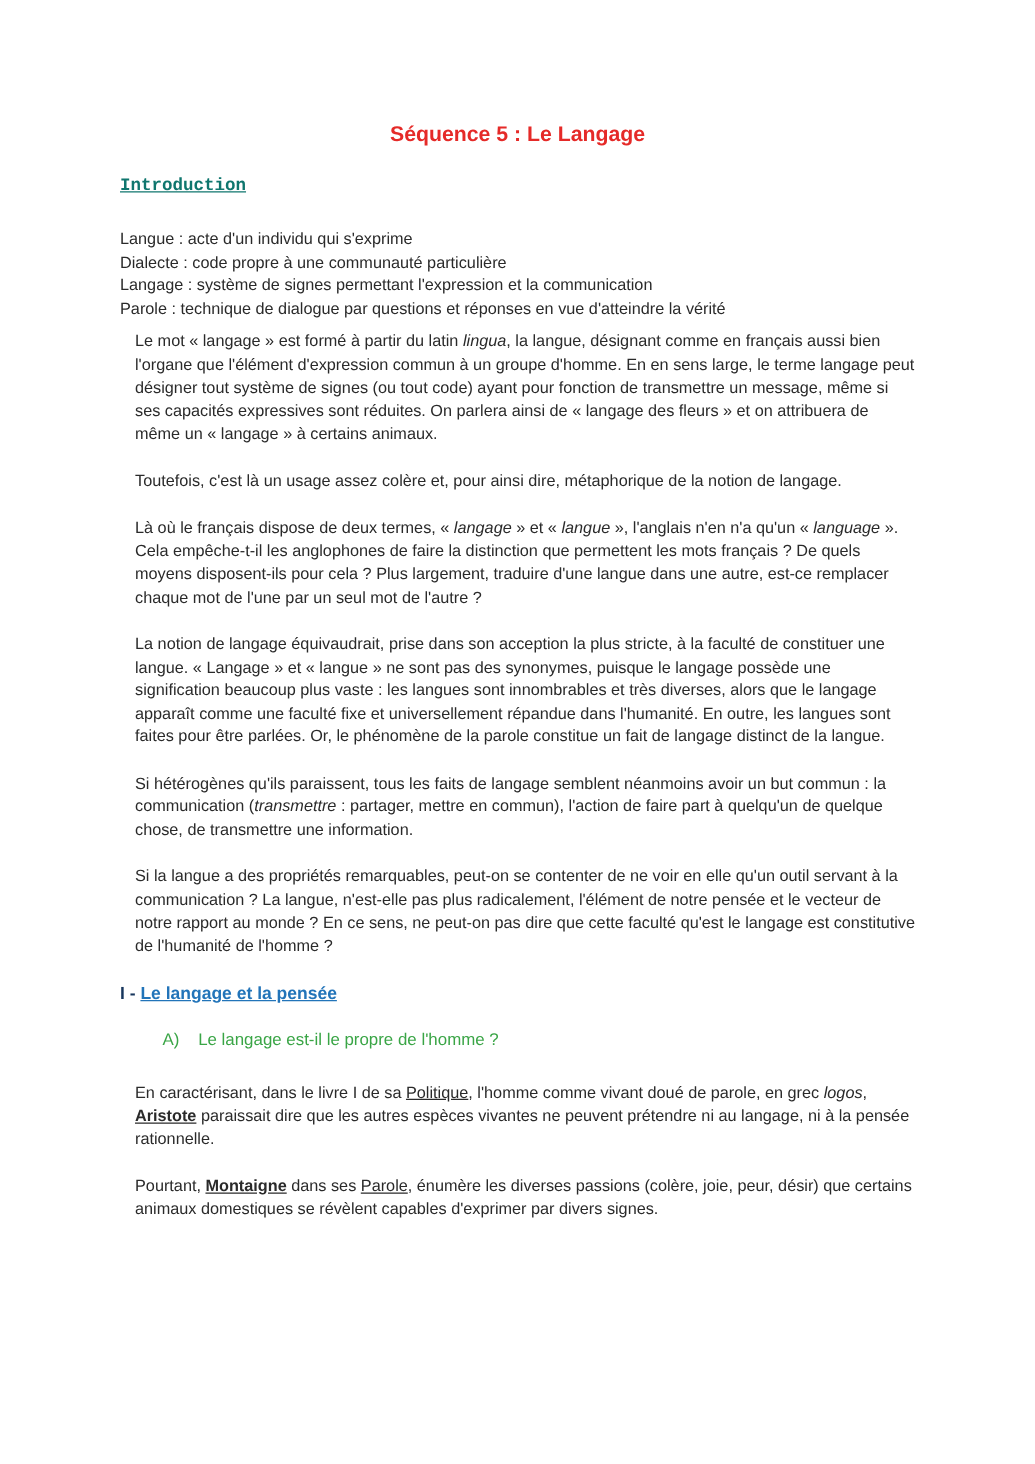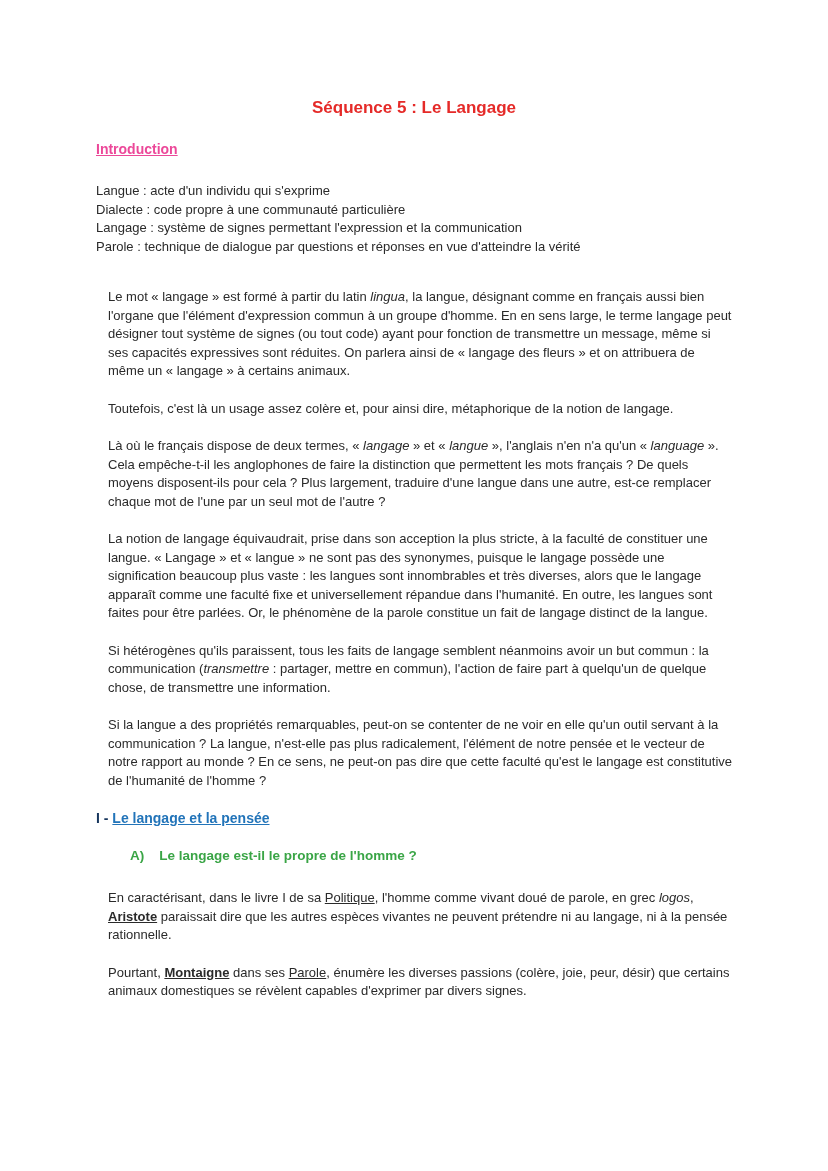--- a/index.html
+++ b/index.html
@@ -25,53 +25,53 @@
   .blk-heading1 {
     font-size: 14px;
     line-height: 19px;
     font-weight: 700;
     margin: 0 0 23px 0;
   }
   .blk-definitions {
     font-size: 13px;
     line-height: 18.5px;
     white-space: pre-line;
-    margin: 0 0 32px 0;
+    margin: 0 0 8px 0;
   }
   .blk-paragraph {
     font-size: 13px;
     line-height: 18.5px;
     white-space: pre-wrap;
     margin: 0 0 19px 12px;
   }
   .blk-section {
     font-size: 14px;
     line-height: 19px;
     font-weight: 700;
     margin: 5px 0 19px 0;
   }
   .blk-subheading {
     font-size: 13.5px;
     line-height: 18px;
-    font-weight: 700;
+    font-weight: 400;
     margin: 4px 0 24px 0;
     padding-left: 34px;
   }
   .run.i { font-style: italic; }
   .run.b { font-weight: 700; text-decoration: underline; }
   .run.u { text-decoration: underline; }
   h1, h2, h3, p { font-weight: inherit; }
 </style>
 </head>
 <body style="background: rgb(255, 255, 255);">
 
 <div class="page">
   <h1 class="blk blk-title" style="color: rgb(229, 42, 40);">Séquence 5 : Le Langage</h1>
   <div id="doc">
-      <h2 class="blk blk-heading1" style="color: #ec4899;"><span class="run u">Introduction</span></h2>
+      <h2 class="blk blk-heading1" style="color: #0f766e; font-family: Liberation Mono, monospace;"><span class="run u">Introduction</span></h2>
       <p class="blk blk-definitions"><span class="run">Langue : acte d'un individu qui s'exprime
 Dialecte : code propre à une communauté particulière
 Langage : système de signes permettant l'expression et la communication
 Parole : technique de dialogue par questions et réponses en vue d'atteindre la vérité</span></p>
       <p class="blk blk-paragraph"><span class="run">Le mot « langage » est formé à partir du latin </span><span class="run i">lingua</span><span class="run">, la langue, désignant comme en français aussi bien l'organe que l'élément d'expression commun à un groupe d'homme. En en sens large, le terme langage peut désigner tout système de signes (ou tout code) ayant pour fonction de transmettre un message, même si ses capacités expressives sont réduites. On parlera ainsi de « langage des fleurs » et on attribuera de même un « langage » à certains animaux.</span></p>
       <p class="blk blk-paragraph"><span class="run">Toutefois, c'est là un usage assez colère et, pour ainsi dire, métaphorique de la notion de langage.</span></p>
       <p class="blk blk-paragraph"><span class="run">Là où le français dispose de deux termes, « </span><span class="run i">langage</span><span class="run"> » et « </span><span class="run i">langue</span><span class="run"> », l'anglais n'en n'a qu'un « </span><span class="run i">language</span><span class="run"> ». Cela empêche-t-il les anglophones de faire la distinction que permettent les mots français ? De quels moyens disposent-ils pour cela ? Plus largement, traduire d'une langue dans une autre, est-ce remplacer chaque mot de l'une par un seul mot de l'autre ?</span></p>
       <p class="blk blk-paragraph"><span class="run">La notion de langage équivaudrait, prise dans son acception la plus stricte, à la faculté de constituer une langue. « Langage » et « langue » ne sont pas des synonymes, puisque le langage possède une signification beaucoup plus vaste : les langues sont innombrables et très diverses, alors que le langage apparaît comme une faculté fixe et universellement répandue dans l'humanité. En outre, les langues sont faites pour être parlées. Or, le phénomène de la parole constitue un fait de langage distinct de la langue.</span></p>
       <p class="blk blk-paragraph"><span class="run">Si hétérogènes qu'ils paraissent, tous les faits de langage semblent néanmoins avoir un but commun : la communication (</span><span class="run i">transmettre</span><span class="run"> : partager, mettre en commun), l'action de faire part à quelqu'un de quelque chose, de transmettre une information.</span></p>
       <p class="blk blk-paragraph"><span class="run">Si la langue a des propriétés remarquables, peut-on se contenter de ne voir en elle qu'un outil servant à la communication ? La langue, n'est-elle pas plus radicalement, l'élément de notre pensée et le vecteur de notre rapport au monde ? En ce sens, ne peut-on pas dire que cette faculté qu'est le langage est constitutive de l'humanité de l'homme ?</span></p>

